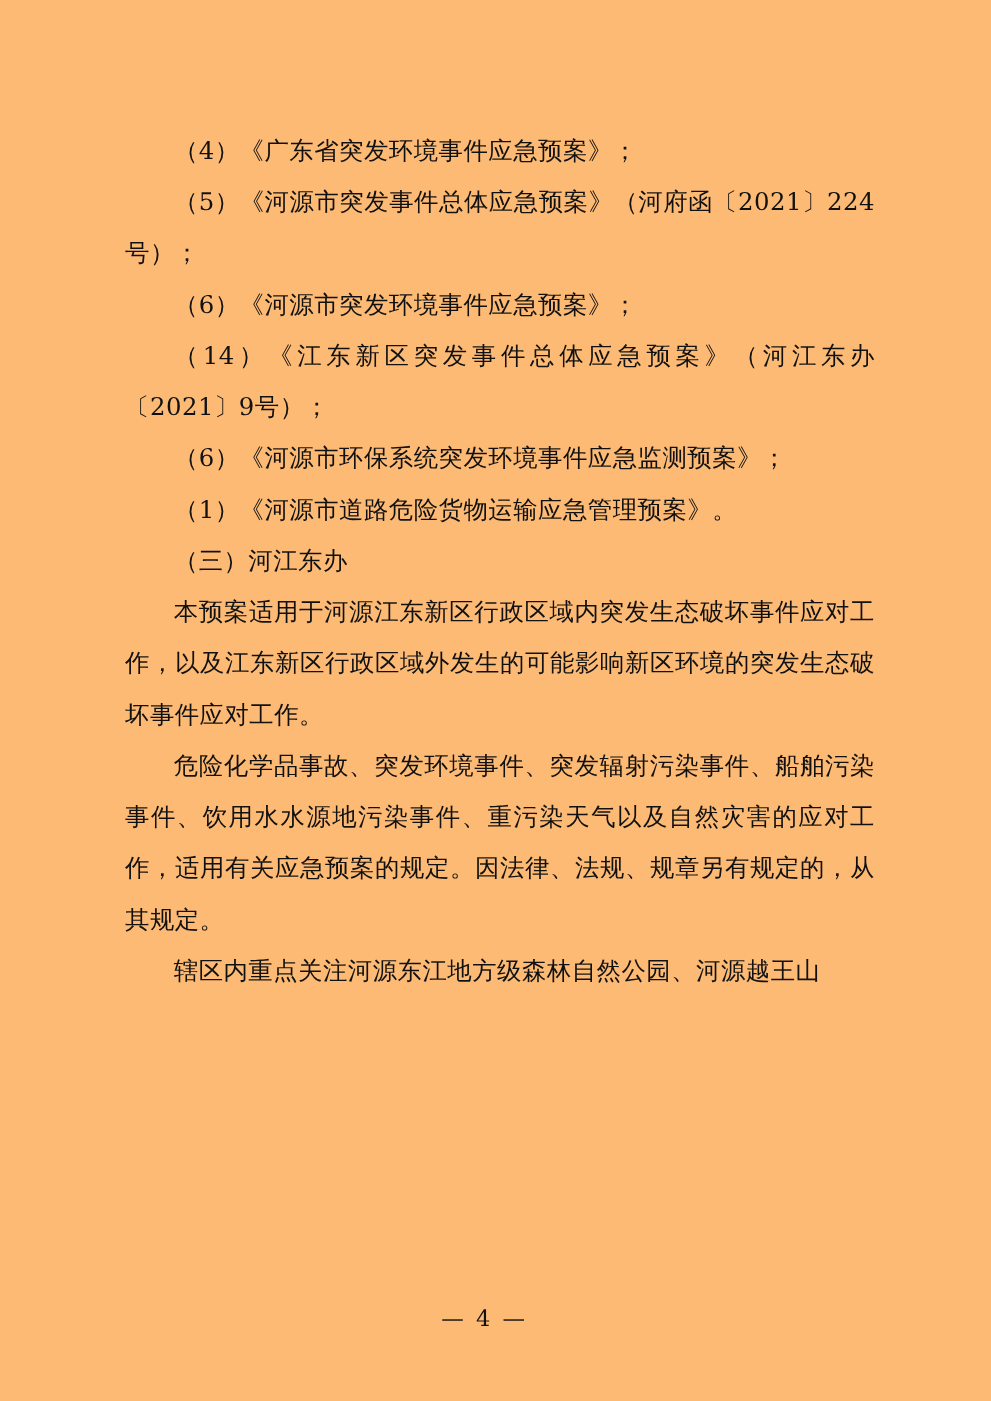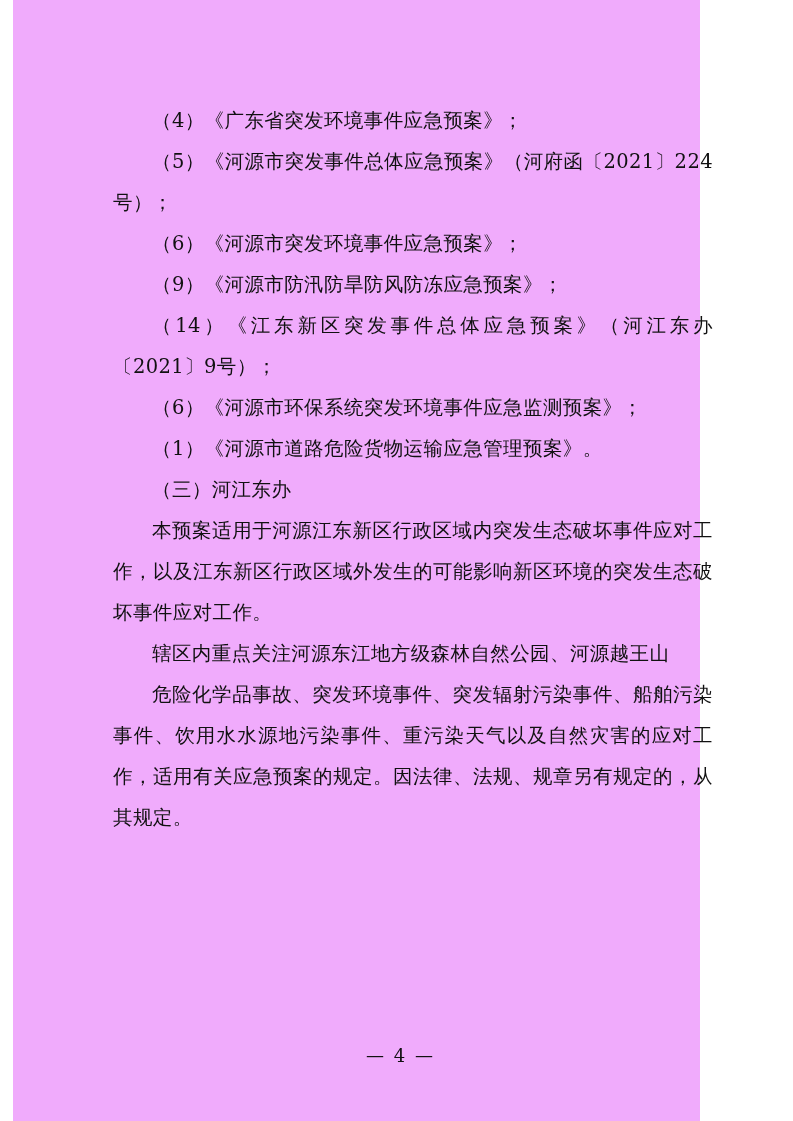--- a/index.html
+++ b/index.html
@@ -10,25 +10,25 @@
   body {
     width: 793px;
     height: 1121px;
     font-family: "DejaVu Serif", "Liberation Serif", serif;
     color: #1a1a1a;
     position: relative;
     overflow: hidden;
   }
   .page {
     position: absolute;
-    left: 13px;
+    left: 0;
     top: 0;
-    width: 687px;
+    width: 793px;
     height: 1121px;
-    background: #f0abfc;
+    background: #fdba74;
   }
   .content {
     position: absolute;
     left: 100px;
     top: 100px;
     width: 600px;
   }
   .para {
     font-size: 19.5px;
     line-height: 41px;
@@ -59,26 +59,25 @@
   }
 </style>
 </head>
 <body>
 
 <div class="page">
   <div class="content">
     <p class="para indent">（4）《广东省突发环境事件应急预案》；</p>
     <p class="para indent">（5）《河源市突发事件总体应急预案》（河府函〔2021〕224号）；</p>
     <p class="para indent">（6）《河源市突发环境事件应急预案》；</p>
-    <p class="para indent">（9）《河源市防汛防旱防风防冻应急预案》；</p>
     <p class="para indent">（14）《江东新区突发事件总体应急预案》（河江东办〔2021〕9号）；</p>
     <p class="para indent">（6）《河源市环保系统突发环境事件应急监测预案》；</p>
     <p class="para indent">（1）《河源市道路危险货物运输应急管理预案》。</p>
     <p class="para indent">（三）河江东办</p>
     <p class="para indent">本预案适用于河源江东新区行政区域内突发生态破坏事件应对工作，以及江东新区行政区域外发生的可能影响新区环境的突发生态破坏事件应对工作。</p>
+    <p class="para indent">危险化学品事故、突发环境事件、突发辐射污染事件、船舶污染事件、饮用水水源地污染事件、重污染天气以及自然灾害的应对工作，适用有关应急预案的规定。因法律、法规、规章另有规定的，从其规定。</p>
     <p class="para indent">辖区内重点关注河源东江地方级森林自然公园、河源越王山</p>
-    <p class="para indent">危险化学品事故、突发环境事件、突发辐射污染事件、船舶污染事件、饮用水水源地污染事件、重污染天气以及自然灾害的应对工作，适用有关应急预案的规定。因法律、法规、规章另有规定的，从其规定。</p>
   </div>
 
   <div class="footer">
     <span class="page-num-wrap">— 4 —</span>
   </div>
 </div>
 
 </body></html>

